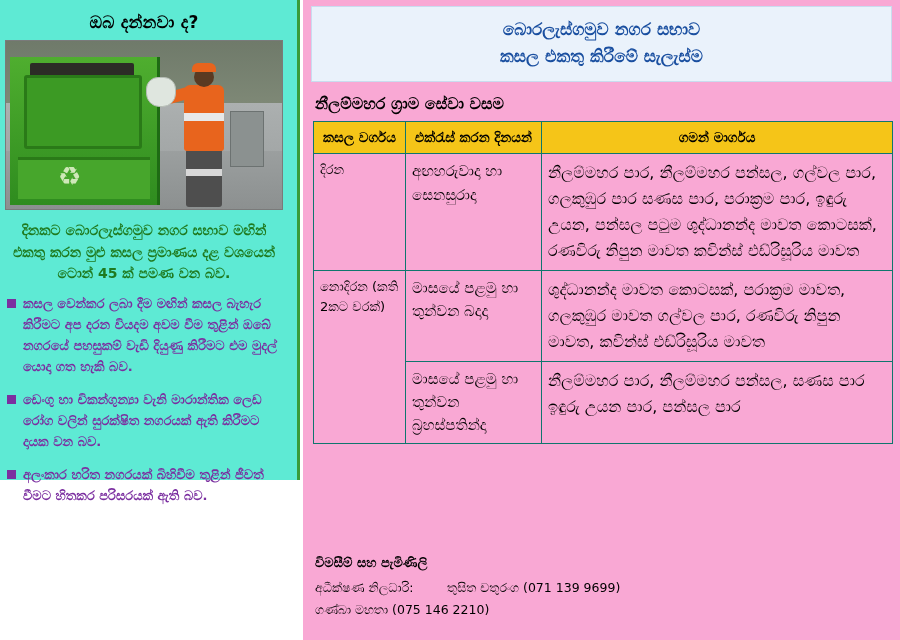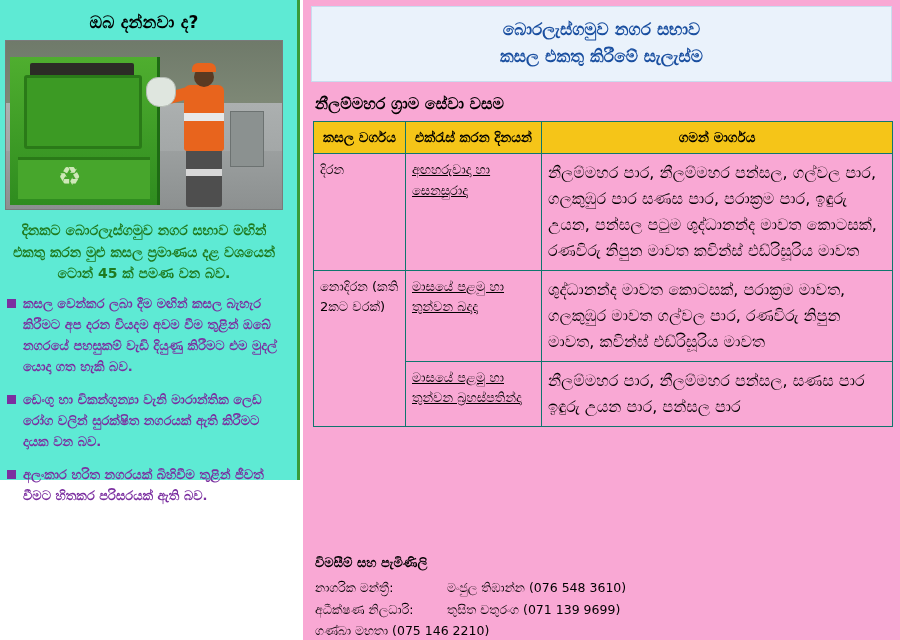--- a/index.html
+++ b/index.html
@@ -187,21 +187,21 @@
   }
   table#schedule th {
     background: #f5c518;
     color: #000000;
     font-size: 13.5px;
     font-weight: bold;
     text-align: center;
     padding: 7px 4px;
   }
   td.c-type { width: 92px; font-size: 13px; line-height: 1.55; }
-  td.c-days { width: 136px; font-size: 13px; line-height: 1.55; text-decoration: underline; }
+  td.c-days { width: 136px; font-size: 15px; line-height: 1.55; }
   td.c-route { font-size: 16px; line-height: 1.62; }
   col.w-type { width: 92px; }
   col.w-days { width: 136px; }
 
   #contact {
     position: absolute;
     left: 12px;
     top: 555px;
     width: 560px;
   }
@@ -301,24 +301,20 @@
         <tr>
           <td class="c-days">මාසයේ පළමු හා තුන්වන බ්‍රහස්පතින්දා</td>
           <td class="c-route">නීලම්මහර පාර, නීලම්මහර පන්සල, සණස පාර ඉඳුරු උයන පාර, පන්සල පාර</td>
         </tr>
       </tbody>
     </table>
 
     <div id="contact">
       <div id="contact-title">විමසීම් සහ පැමිණිලි</div>
       <div class="contact-row">
-        <div class="contact-role">නාගරික මන්ත්‍රී:</div>
-        <div class="contact-name">මංජුල තිඹාන්න (076 548 3610)</div>
-      </div>
-      <div class="contact-row">
         <div class="contact-role">අධීක්ෂණ නිලධාරි:</div>
         <div class="contact-name">තුසිත චතුරංග (071 139 9699)</div>
       </div>
       <div class="contact-row">
         <div class="contact-name">ගණ්බා මහතා (075 146 2210)</div>
       </div>
     </div>
   </div>
 
 </div>

